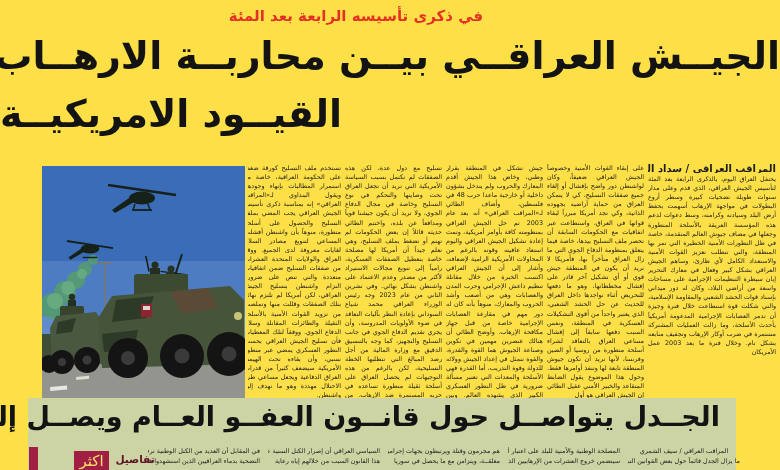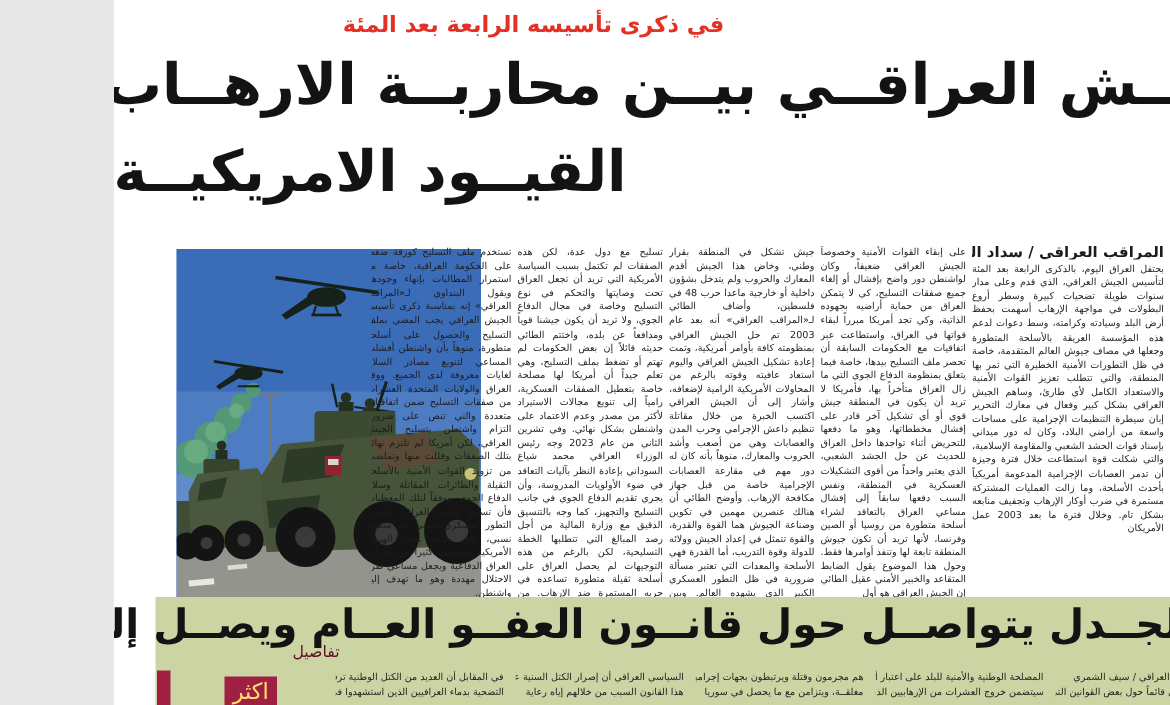--- a/index.html
+++ b/index.html
@@ -1,19 +1,19 @@
 <!DOCTYPE html>
 <html lang="ar" dir="rtl"><head>
 <meta charset="utf-8">
 <style>
   * { margin:0; padding:0; box-sizing:border-box; }
   html,body { background:#e8e8e8; }
   .page {
-    position:relative; width:704px; height:470px; overflow:hidden;
-    background:#ffffff;
+    position:relative; width:780px; height:470px; overflow:hidden;
+    background:#fde047;
     font-family:"DejaVu Sans", sans-serif;
     direction:rtl;
   }
   .kicker {
     position:absolute; top:7px; right:278px; width:292px;
     text-align:center; color:#e53125; font-size:15px; font-weight:bold;
     white-space:nowrap;
   }
   .headline-line1 {
     position:absolute; top:34px; left:0; width:780px; text-align:center;
@@ -59,22 +59,22 @@
   }
   .b-byline { display:block; text-align:center; font-weight:normal; white-space:nowrap; overflow:hidden; }
   .b-line { display:block; text-align:justify; white-space:nowrap; overflow:hidden; }
   .more-btn {
     position:absolute; left:74px; top:451px; width:35px; height:19px;
     background:#a02044; color:#ffe06a; font-size:15px; font-weight:normal;
     display:flex; align-items:center; justify-content:center; border:none;
     cursor:pointer; font-family:inherit;
   }
   .details-label {
-    position:absolute; left:111px; top:429px; width:48px; text-align:center;
-    color:#5e1028; font-size:10.5px; font-weight:normal; cursor:pointer;
+    position:absolute; left:111px; top:453px; width:48px; text-align:center;
+    color:#5e1028; font-size:10.5px; font-weight:bold; cursor:pointer;
   }
   .edge-strip {
     position:absolute; left:29px; top:447px; width:9px; height:23px;
     background:#a02044;
   }
 </style>
 </head>
 <body>
 
 <div class="page">

